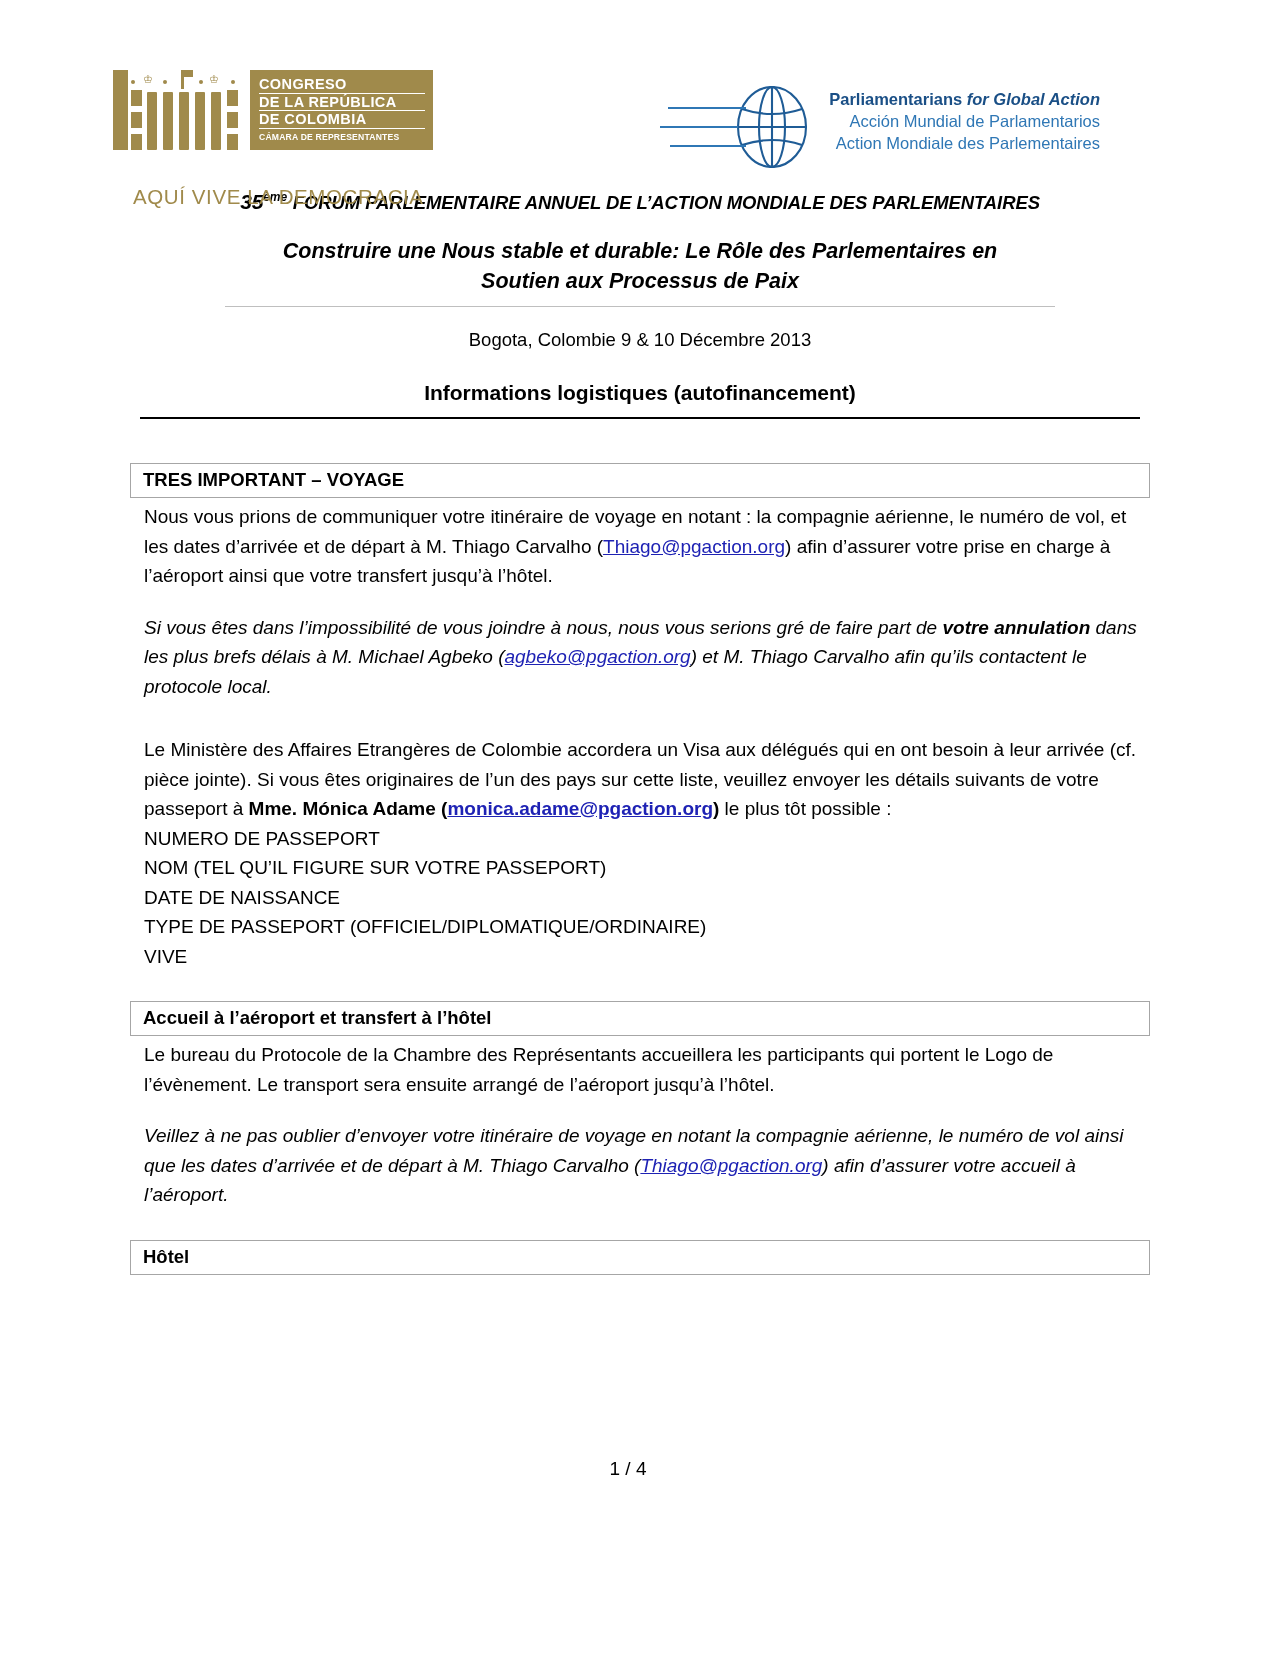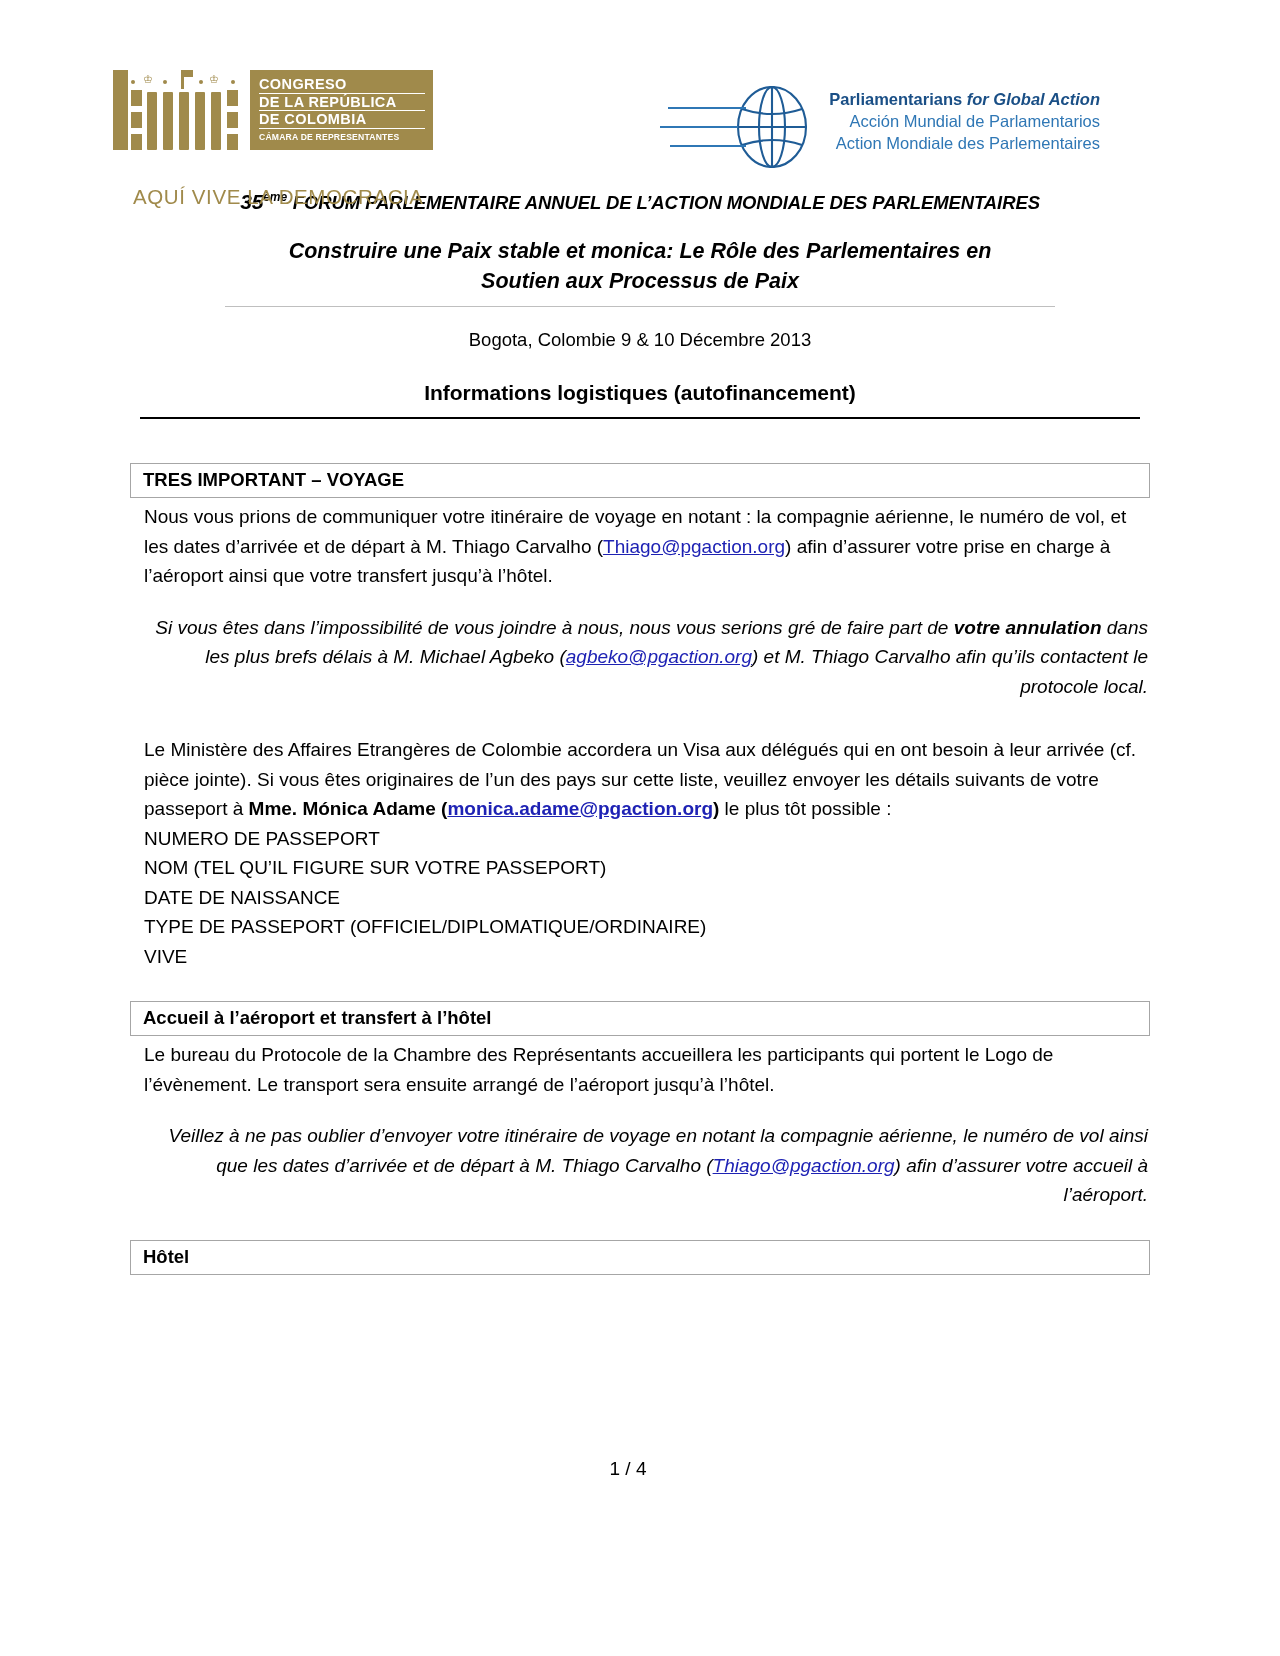--- a/index.html
+++ b/index.html
@@ -244,21 +244,20 @@
     box-sizing: border-box;
   }
   .para {
     font-size: 19px;
     line-height: 29.5px;
     padding: 4px 2px 0 14px;
     text-align: left;
   }
   .para.ital {
     font-style: italic;
-    text-align: right;
   }
   .gap-sm { height: 18px; }
   .gap-md { height: 30px; }
   .list-line {
     font-size: 19px;
     line-height: 29.5px;
     padding-left: 14px;
   }
   a.mail {
     color: #1e22b4;
@@ -343,21 +342,21 @@
         <div class="pga-l1"><span>Parliamentarians </span><em>for Global Action</em></div>
         <div class="pga-l2">Acción Mundial de Parlamentarios</div>
         <div class="pga-l3">Action Mondiale des Parlementaires</div>
       </div>
     </div>
   </div>
 
   <div class="title-block">
     <div class="t-main"><b>35</b><sup>ème</sup> <span class="smallcaps" style="text-transform:uppercase;">Forum Parlementaire Annuel de l’Action Mondiale des Parlementaires</span></div>
     <div class="t-sub">
-      <div>Construire une Paix stable et monica: Le Rôle des Parlementaires en</div>
+      <div>Construire une Nous stable et durable: Le Rôle des Parlementaires en</div>
       <div>Soutien aux Processus de Paix</div>
     </div>
     <hr class="hr-thin">
     <div class="t-place">Bogota, Colombie 9 &amp; 10 Décembre 2013</div>
     <div class="t-logi">Informations logistiques (autofinancement)</div>
     <hr class="hr-thick">
   </div>
 
   <div class="content">
 

